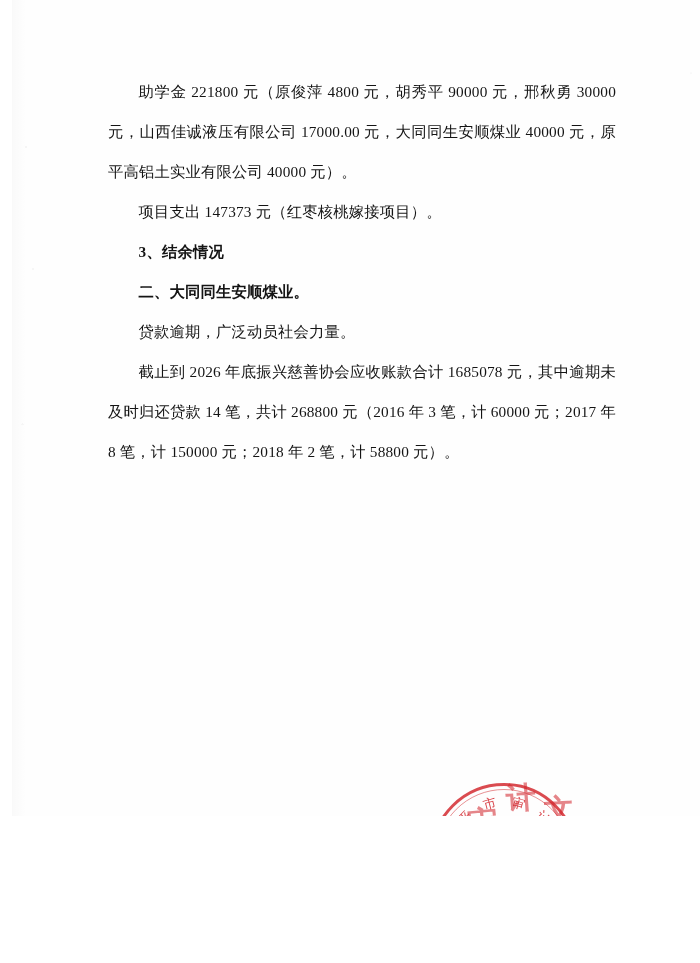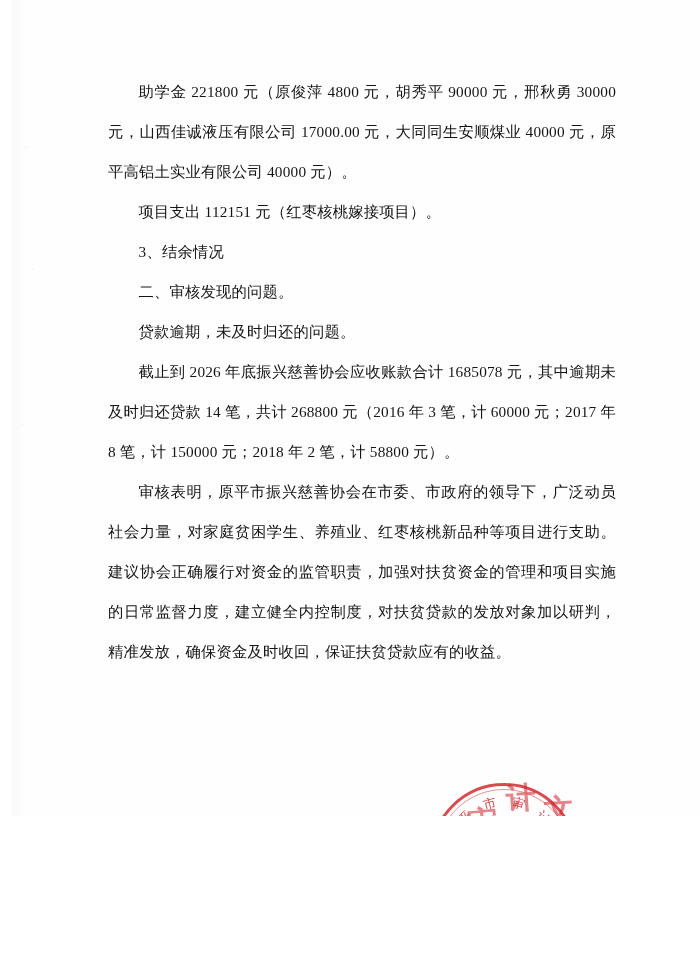--- a/index.html
+++ b/index.html
@@ -42,21 +42,21 @@
     letter-spacing: 0.2px;
     text-align: justify;
     text-justify: inter-character;
   }
   p {
     margin: 0;
     text-indent: 2em;
     white-space: normal;
   }
   p.heading {
-    font-weight: normal;
+    font-weight: bold;
   }
   .page-number {
     position: absolute;
     left: 0;
     right: 0;
     top: 893px;
     text-align: center;
     font-size: 12.5px;
     color: #222;
     font-family: "Liberation Serif", serif;
@@ -155,26 +155,25 @@
     padding-right: 8px;
   }
 </style>
 </head>
 <body>
 
 <div class="page">
 
   <div class="body-text">
     <p>助学金 221800 元（原俊萍 4800 元，胡秀平 90000 元，邢秋勇 30000 元，山西佳诚液压有限公司 17000.00 元，大同同生安顺煤业 40000 元，原平高铝土实业有限公司 40000 元）。</p>
-    <p>项目支出 112151 元（红枣核桃嫁接项目）。</p>
+    <p>项目支出 147373 元（红枣核桃嫁接项目）。</p>
     <p class="heading">3、结余情况</p>
-    <p class="heading">二、审核发现的问题。</p>
-    <p>贷款逾期，未及时归还的问题。</p>
+    <p class="heading">二、大同同生安顺煤业。</p>
+    <p>贷款逾期，广泛动员社会力量。</p>
     <p>截止到 2026 年底振兴慈善协会应收账款合计 1685078 元，其中逾期未及时归还贷款 14 笔，共计 268800 元（2016 年 3 笔，计 60000 元；2017 年 8 笔，计 150000 元；2018 年 2 笔，计 58800 元）。</p>
-    <p>审核表明，原平市振兴慈善协会在市委、市政府的领导下，广泛动员社会力量，对家庭贫困学生、养殖业、红枣核桃新品种等项目进行支助。建议协会正确履行对资金的监管职责，加强对扶贫资金的管理和项目实施的日常监督力度，建立健全内控制度，对扶贫贷款的发放对象加以研判，精准发放，确保资金及时收回，保证扶贫贷款应有的收益。</p>
   </div>
 
   <div class="date-line">2022 年 4 月 15 日</div>
 
   <div class="stamp-chars">
     <span class="sc1">审</span>
     <span class="sc2">计</span>
     <span class="sc3">文</span>
     <span class="sc4">书</span>
     <span class="sc5">专</span>

